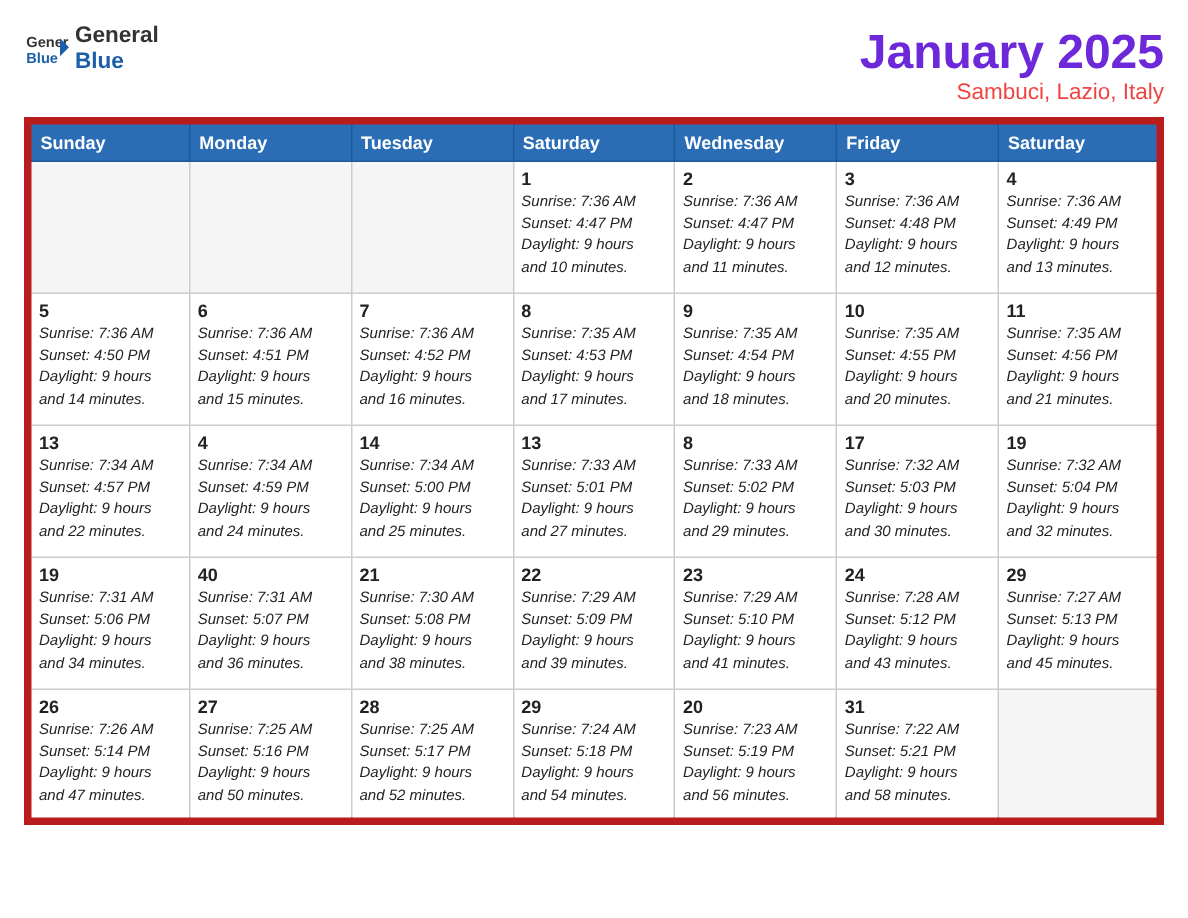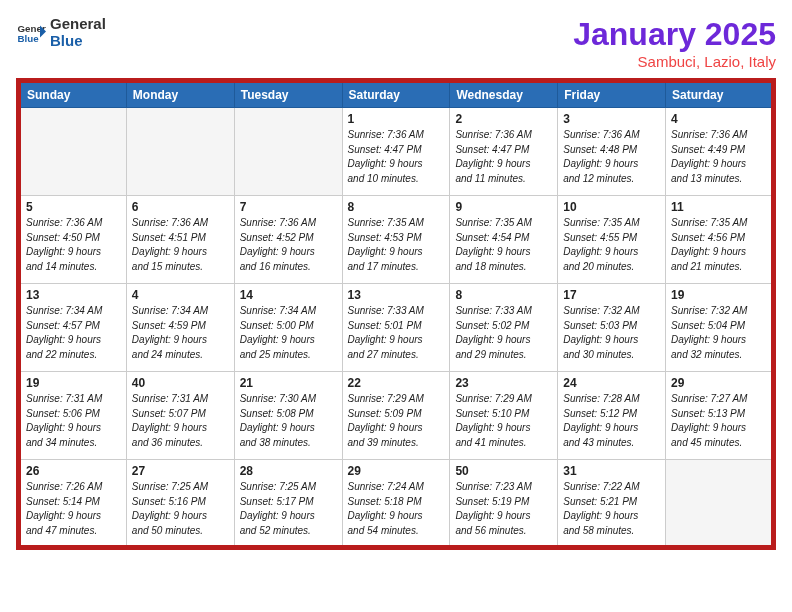--- a/index.html
+++ b/index.html
@@ -243,21 +243,21 @@
           </td>
           <td>
             <span class="day-number">28</span>
             <div class="day-info">Sunrise: 7:25 AM<br>Sunset: 5:17 PM<br>Daylight: 9 hours<br>and 52 minutes.</div>
           </td>
           <td>
             <span class="day-number">29</span>
             <div class="day-info">Sunrise: 7:24 AM<br>Sunset: 5:18 PM<br>Daylight: 9 hours<br>and 54 minutes.</div>
           </td>
           <td>
-            <span class="day-number">50</span>
+            <span class="day-number">20</span>
             <div class="day-info">Sunrise: 7:23 AM<br>Sunset: 5:19 PM<br>Daylight: 9 hours<br>and 56 minutes.</div>
           </td>
           <td>
             <span class="day-number">31</span>
             <div class="day-info">Sunrise: 7:22 AM<br>Sunset: 5:21 PM<br>Daylight: 9 hours<br>and 58 minutes.</div>
           </td>
           <td class="empty"></td>
         </tr>
       </tbody>
   </table>

